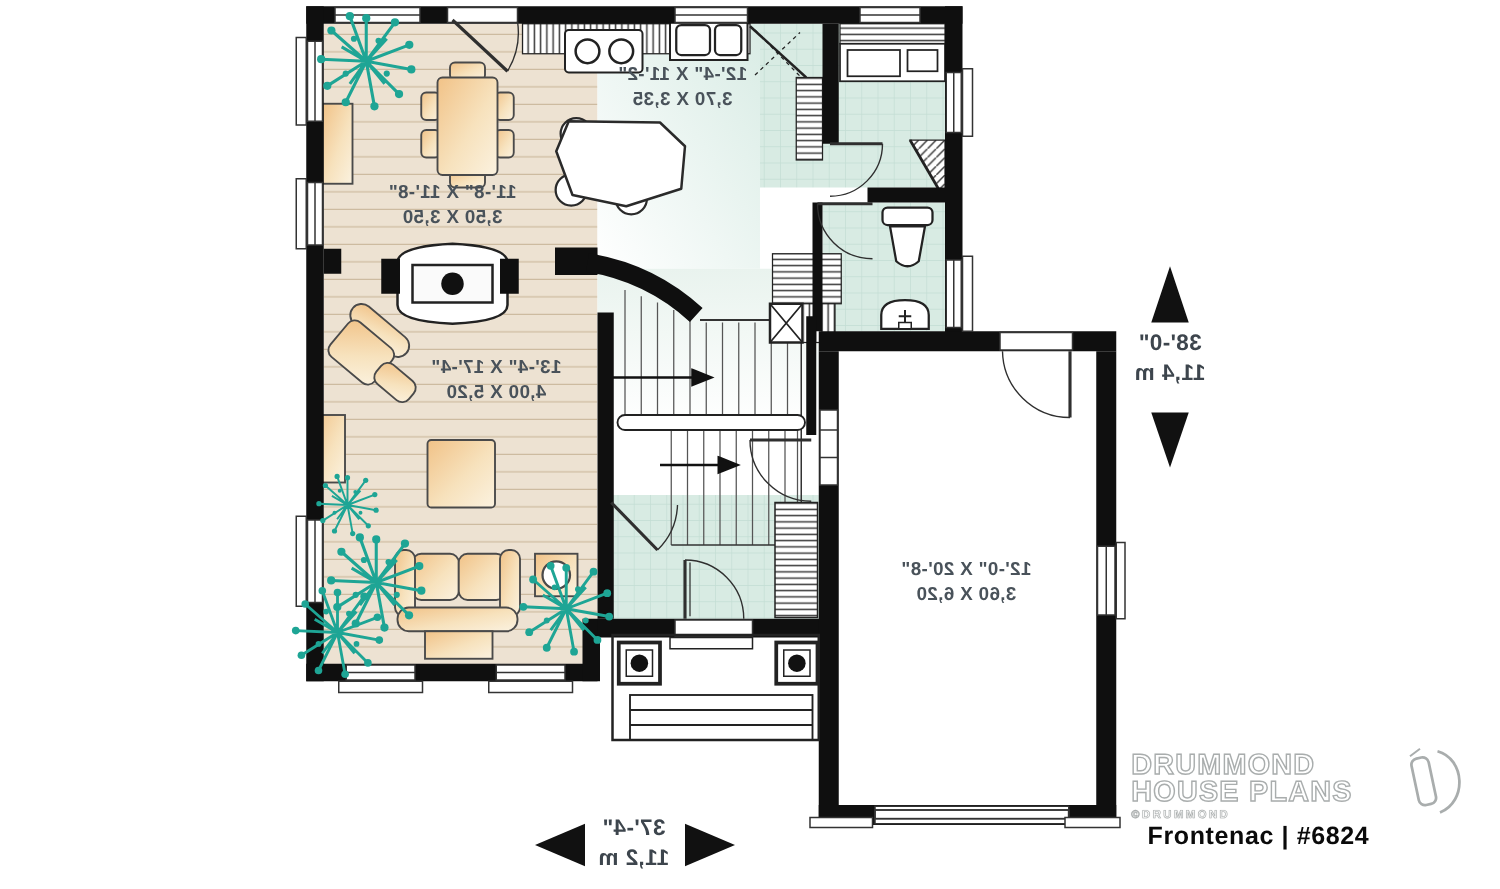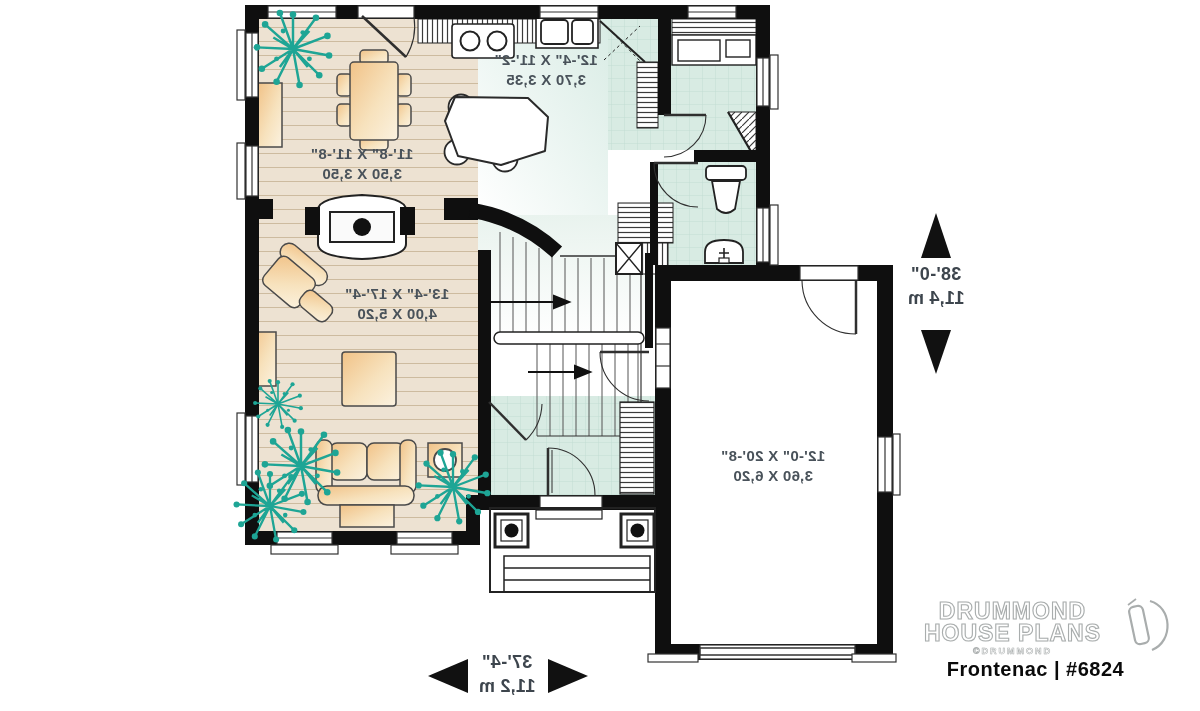--- a/index.html
+++ b/index.html
@@ -4,26 +4,26 @@
 <style>
   html,body{margin:0;padding:0;background:#fff;}
   .canvas{position:relative;width:1200px;height:711px;background:#fff;overflow:hidden;
           font-family:"Liberation Sans",sans-serif;}
   svg.plan{position:absolute;left:0;top:0;}
   .lbl{position:absolute;text-align:center;color:#49525a;font-weight:600;
        font-size:15px;line-height:20px;letter-spacing:.3px;white-space:nowrap;
        transform:translate(-50%,0) scaleX(-1);}
   .lbl span{display:block;}
   .lbl.dim{font-size:18px;line-height:24px;font-weight:700;color:#3d454d;}
-  .brand-lines{position:absolute;left:905px;top:600px;width:215px;text-align:center;
+  .brand-lines{position:absolute;left:905px;top:600px;width:215px;text-align:left;
        font-weight:700;font-size:23px;line-height:22px;letter-spacing:1px;
        color:#fff;-webkit-text-stroke:1.1px #a9adad;text-shadow:0 0 1px #d5d8d8;}
   .brand-copy{font-size:9px;line-height:11px;letter-spacing:2px;font-weight:700;
        -webkit-text-stroke:.5px #a9adad;margin-top:2px;}
-  .plan-name{position:absolute;left:918px;top:658px;width:235px;text-align:center;
+  .plan-name{position:absolute;left:918px;top:658px;width:235px;text-align:left;
        font-weight:800;font-size:20px;color:#0a0a0a;letter-spacing:.5px;}
   .brand-mark{position:absolute;left:1126px;top:597px;}
 </style>
 </head>
 <body>
 
 <div class="canvas">
 
 <svg class="plan" width="1200" height="711" viewBox="0 0 1200 711">
   <defs>

